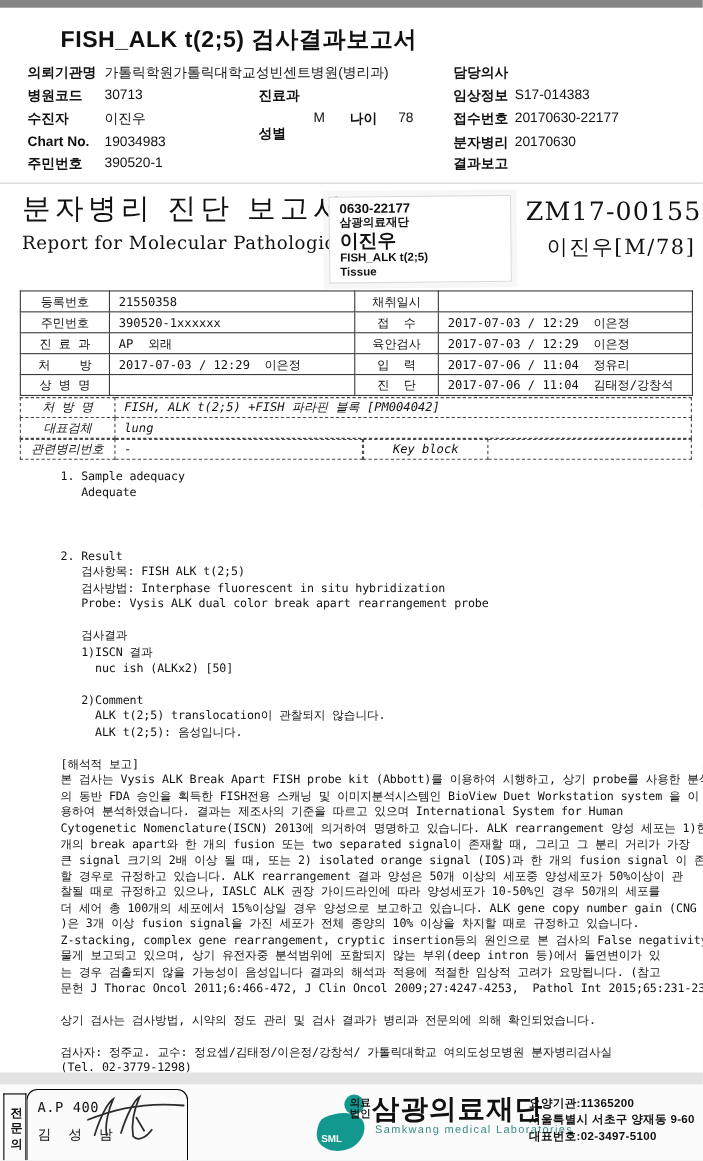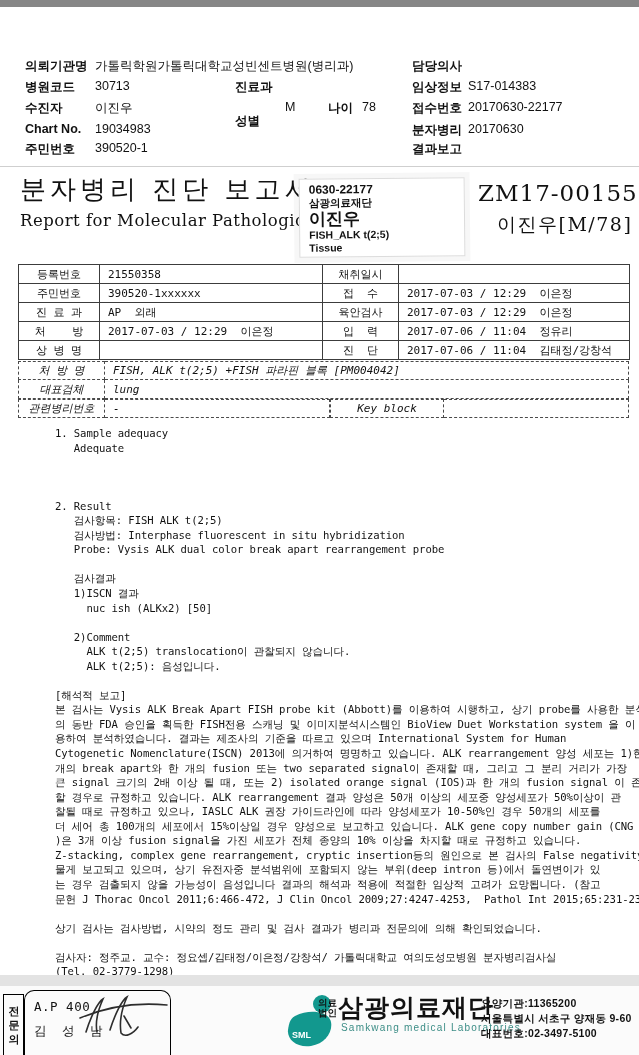--- a/index.html
+++ b/index.html
@@ -59,38 +59,39 @@
   .corp-eng{left:341px;top:1022px;font-size:10px;letter-spacing:1.2px;color:#3c8d86;white-space:nowrap;}
   .addr{left:481px;top:996px;font-size:10.5px;font-weight:600;line-height:15px;white-space:pre-line;letter-spacing:0.3px;}
 </style>
 </head>
 <body>
 
 <div class="page">
 
   <div class="abs topbar"></div>
 
+  <div class="abs doc-title">FISH_ALK t(2;5) 검사결과보고서</div>
 
   <div class="abs hlabel" style="left:25px;top:58px">의뢰기관명</div>
   <div class="abs hvalue" style="left:95px;top:58px">가톨릭학원가톨릭대학교성빈센트병원(병리과)</div>
   <div class="abs hlabel" style="left:412px;top:58px">담당의사</div>
   <div class="abs hvalue" style="left:468px;top:58px"></div>
 
   <div class="abs hlabel" style="left:25px;top:79px">병원코드</div>
   <div class="abs hvalue" style="left:95px;top:79px">30713</div>
   <div class="abs hlabel" style="left:235px;top:79px">진료과</div>
   <div class="abs hvalue" style="left:285px;top:79px"></div>
   <div class="abs hlabel" style="left:412px;top:79px">임상정보</div>
   <div class="abs hvalue" style="left:468px;top:79px">S17-014383</div>
 
   <div class="abs hlabel" style="left:25px;top:100px">수진자</div>
   <div class="abs hvalue" style="left:95px;top:100px">이진우</div>
   <div class="abs hlabel" style="left:235px;top:113px">성별</div>
   <div class="abs hvalue" style="left:285px;top:100px">M</div>
-  <div class="abs hlabel" style="left:328px;top:100px">나이</div>
+  <div class="abs hlabel" style="left:318px;top:100px">나이</div>
   <div class="abs hvalue" style="left:362px;top:100px">78</div>
   <div class="abs hlabel" style="left:412px;top:100px">접수번호</div>
   <div class="abs hvalue" style="left:468px;top:100px">20170630-22177</div>
 
   <div class="abs hlabel" style="left:25px;top:122px">Chart No.</div>
   <div class="abs hvalue" style="left:95px;top:122px">19034983</div>
   <div class="abs hlabel" style="left:412px;top:122px">분자병리</div>
   <div class="abs hvalue" style="left:468px;top:122px">20170630</div>
 
   <div class="abs hlabel" style="left:25px;top:141px">주민번호</div>

